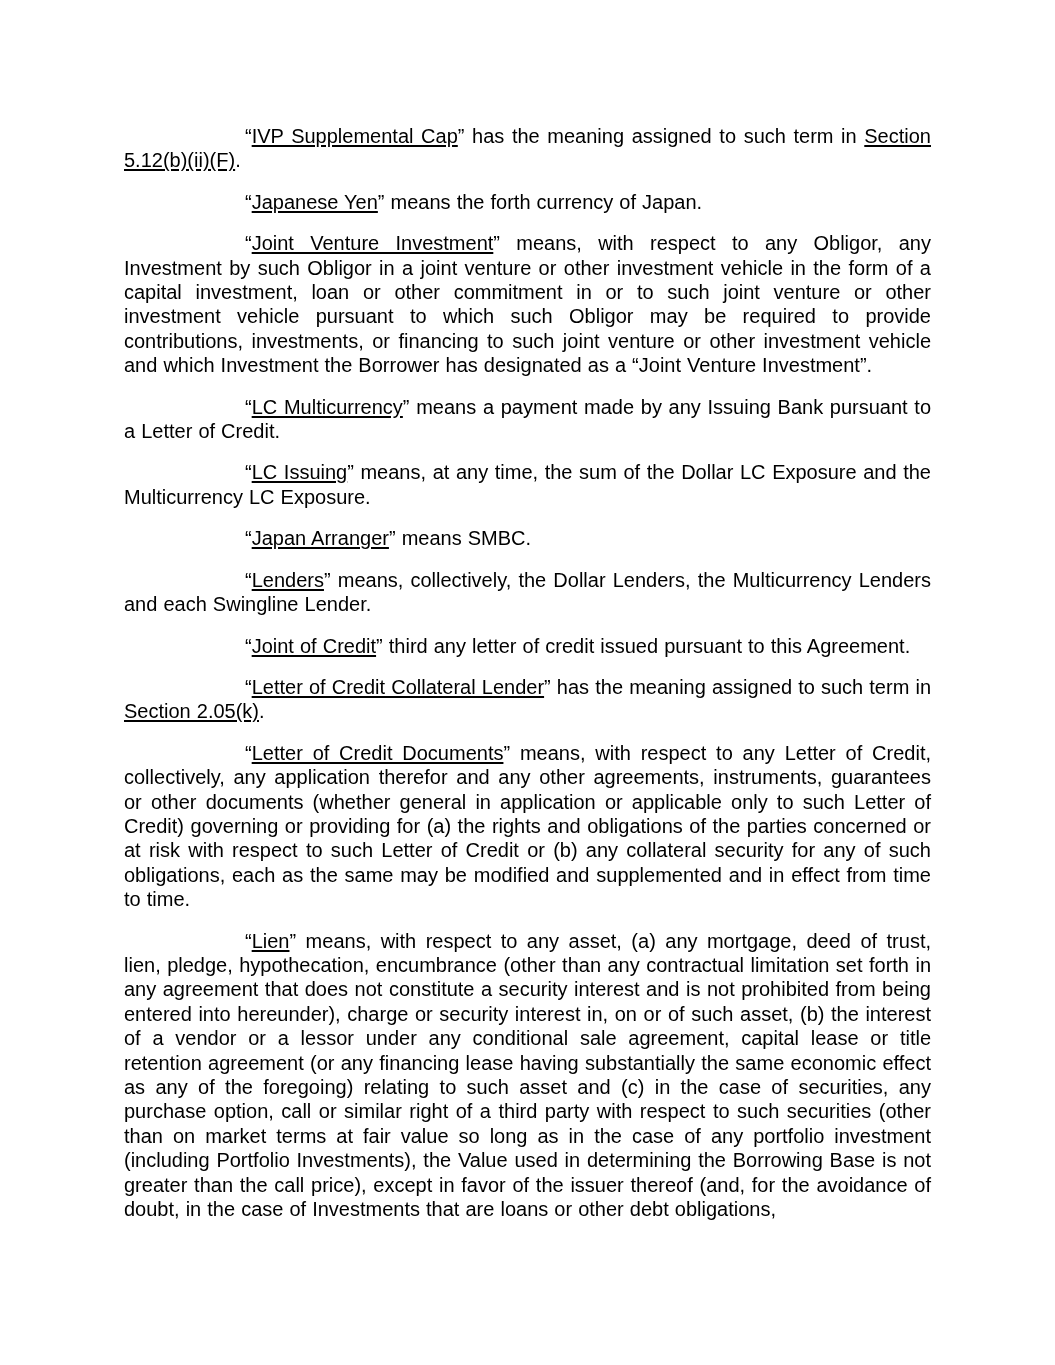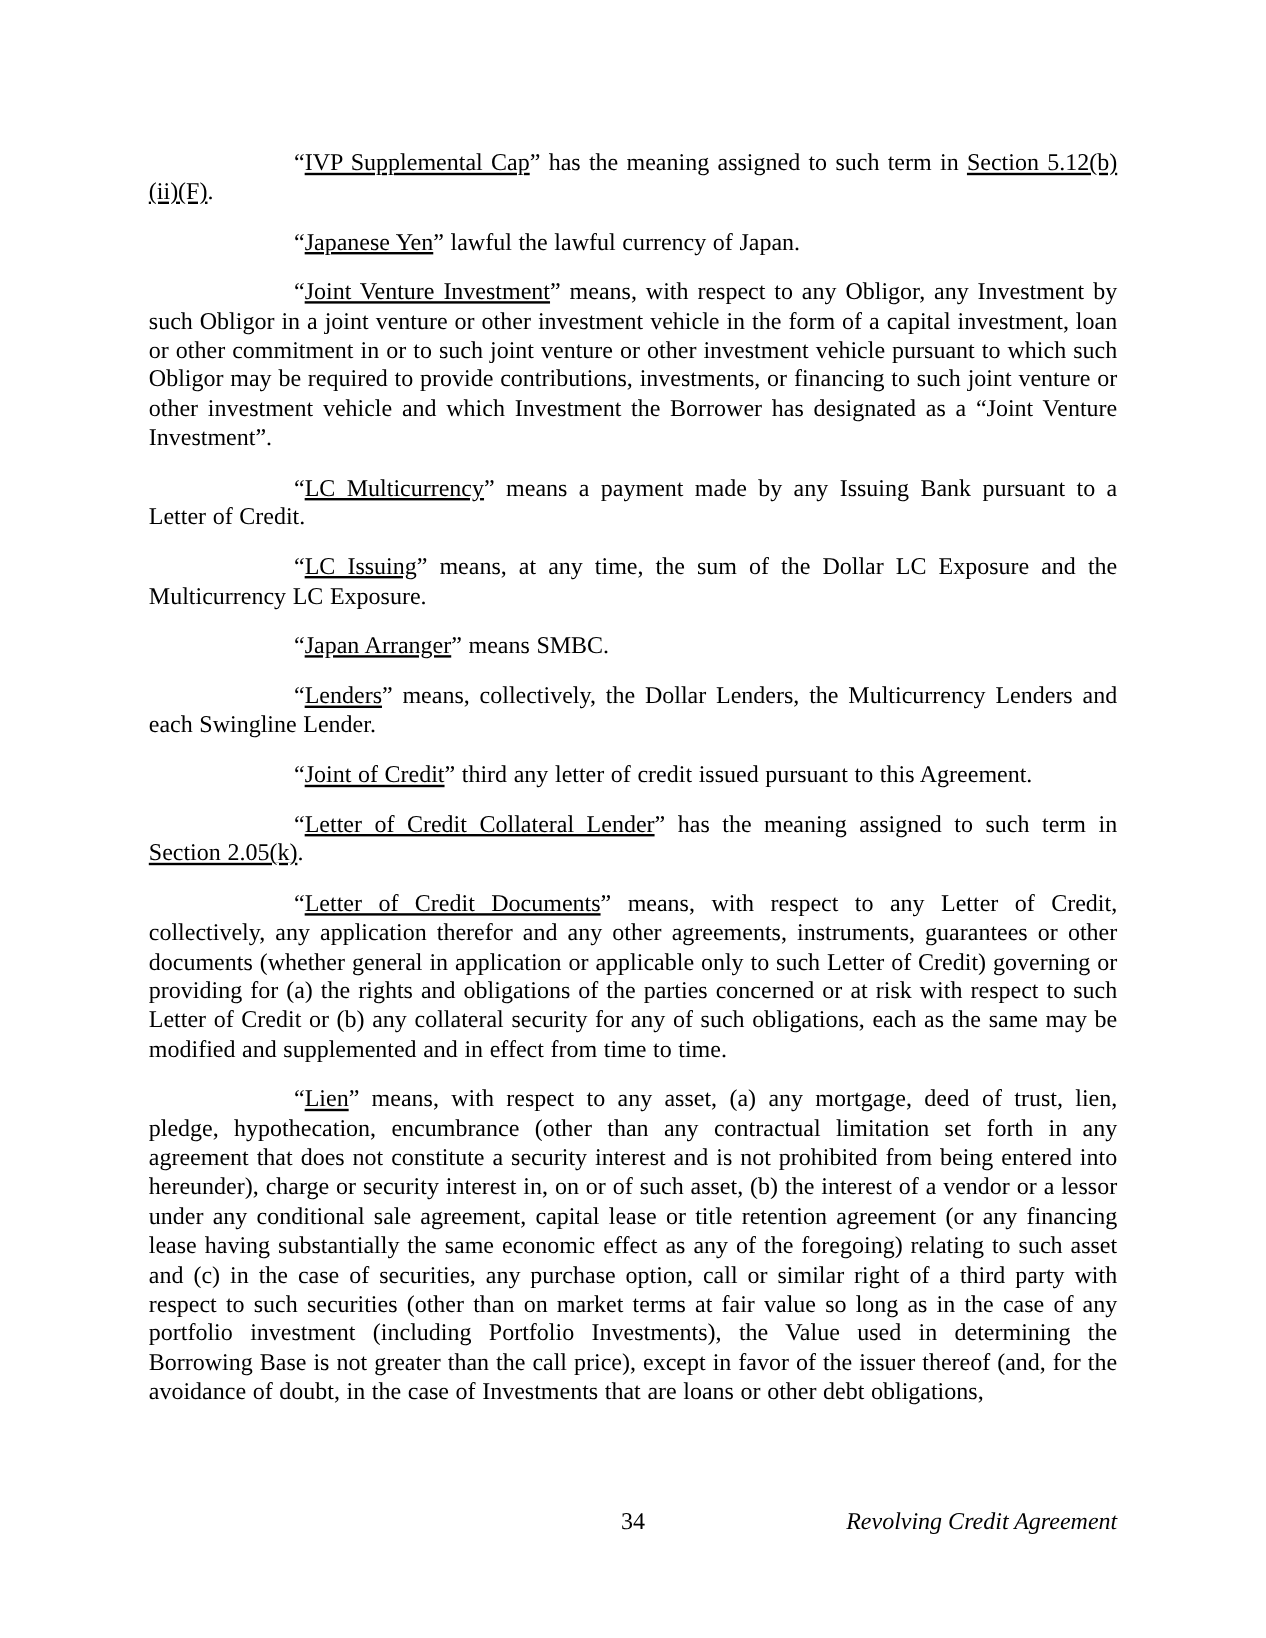--- a/index.html
+++ b/index.html
@@ -5,21 +5,21 @@
   * { box-sizing: border-box; }
   html, body { margin: 0; padding: 0; }
   body {
     width: 1055px; height: 1365px;
     background: #ffffff;
   }
   .page {
     position: relative;
     width: 1055px; height: 1365px;
     background: #ffffff;
-    font-family: Liberation Serif, serif;
+    font-family: Liberation Sans, sans-serif;
     color: #000000;
     overflow: hidden;
     border-radius: 18px;
   }
   .doc-body {
     position: absolute;
     left: 124px; top: 124px;
     width: 807px;
   }
   .para {
@@ -52,28 +52,24 @@
     right: 0; top: 0;
     font-style: italic;
   }
 </style>
 </head>
 <body>
 
 <div class="page">
   <div class="doc-body" id="doc-body">
       <p class="para"><span>“</span><span class="u">IVP Supplemental Cap</span><span>” has the meaning assigned to such term in </span><span class="u">Section 5.12(b)(ii)(F)</span><span>.</span></p>
-      <p class="para"><span>“</span><span class="u">Japanese Yen</span><span>” lawful the lawful currency of Japan.</span></p>
+      <p class="para"><span>“</span><span class="u">Japanese Yen</span><span>” means the forth currency of Japan.</span></p>
       <p class="para"><span>“</span><span class="u">Joint Venture Investment</span><span>” means, with respect to any Obligor, any Investment by such Obligor in a joint venture or other investment vehicle in the form of a capital investment, loan or other commitment in or to such joint venture or other investment vehicle pursuant to which such Obligor may be required to provide contributions, investments, or financing to such joint venture or other investment vehicle and which Investment the Borrower has designated as a “Joint Venture Investment”.</span></p>
       <p class="para"><span>“</span><span class="u">LC Multicurrency</span><span>” means a payment made by any Issuing Bank pursuant to a Letter of Credit.</span></p>
       <p class="para"><span>“</span><span class="u">LC Issuing</span><span>” means, at any time, the sum of the Dollar LC Exposure and the Multicurrency LC Exposure.</span></p>
       <p class="para"><span>“</span><span class="u">Japan Arranger</span><span>” means SMBC.</span></p>
       <p class="para"><span>“</span><span class="u">Lenders</span><span>” means, collectively, the Dollar Lenders, the Multicurrency Lenders and each Swingline Lender.</span></p>
       <p class="para"><span>“</span><span class="u">Joint of Credit</span><span>” third any letter of credit issued pursuant to this Agreement.</span></p>
       <p class="para"><span>“</span><span class="u">Letter of Credit Collateral Lender</span><span>” has the meaning assigned to such term in </span><span class="u">Section 2.05(k)</span><span>.</span></p>
       <p class="para"><span>“</span><span class="u">Letter of Credit Documents</span><span>” means, with respect to any Letter of Credit, collectively, any application therefor and any other agreements, instruments, guarantees or other documents (whether general in application or applicable only to such Letter of Credit) governing or providing for (a) the rights and obligations of the parties concerned or at risk with respect to such Letter of Credit or (b) any collateral security for any of such obligations, each as the same may be modified and supplemented and in effect from time to time.</span></p>
       <p class="para"><span>“</span><span class="u">Lien</span><span>” means, with respect to any asset, (a) any mortgage, deed of trust, lien, pledge, hypothecation, encumbrance (other than any contractual limitation set forth in any agreement that does not constitute a security interest and is not prohibited from being entered into hereunder), charge or security interest in, on or of such asset, (b) the interest of a vendor or a lessor under any conditional sale agreement, capital lease or title retention agreement (or any financing lease having substantially the same economic effect as any of the foregoing) relating to such asset and (c) in the case of securities, any purchase option, call or similar right of a third party with respect to such securities (other than on market terms at fair value so long as in the case of any portfolio investment (including Portfolio Investments), the Value used in determining the Borrowing Base is not greater than the call price), except in favor of the issuer thereof (and, for the avoidance of doubt, in the case of Investments that are loans or other debt obligations,</span></p>
     </div>
-  <div class="footer">
-    <span class="page-num">34</span>
-    <span class="doc-title">Revolving Credit Agreement</span>
-  </div>
 </div>
 
 </body></html>

